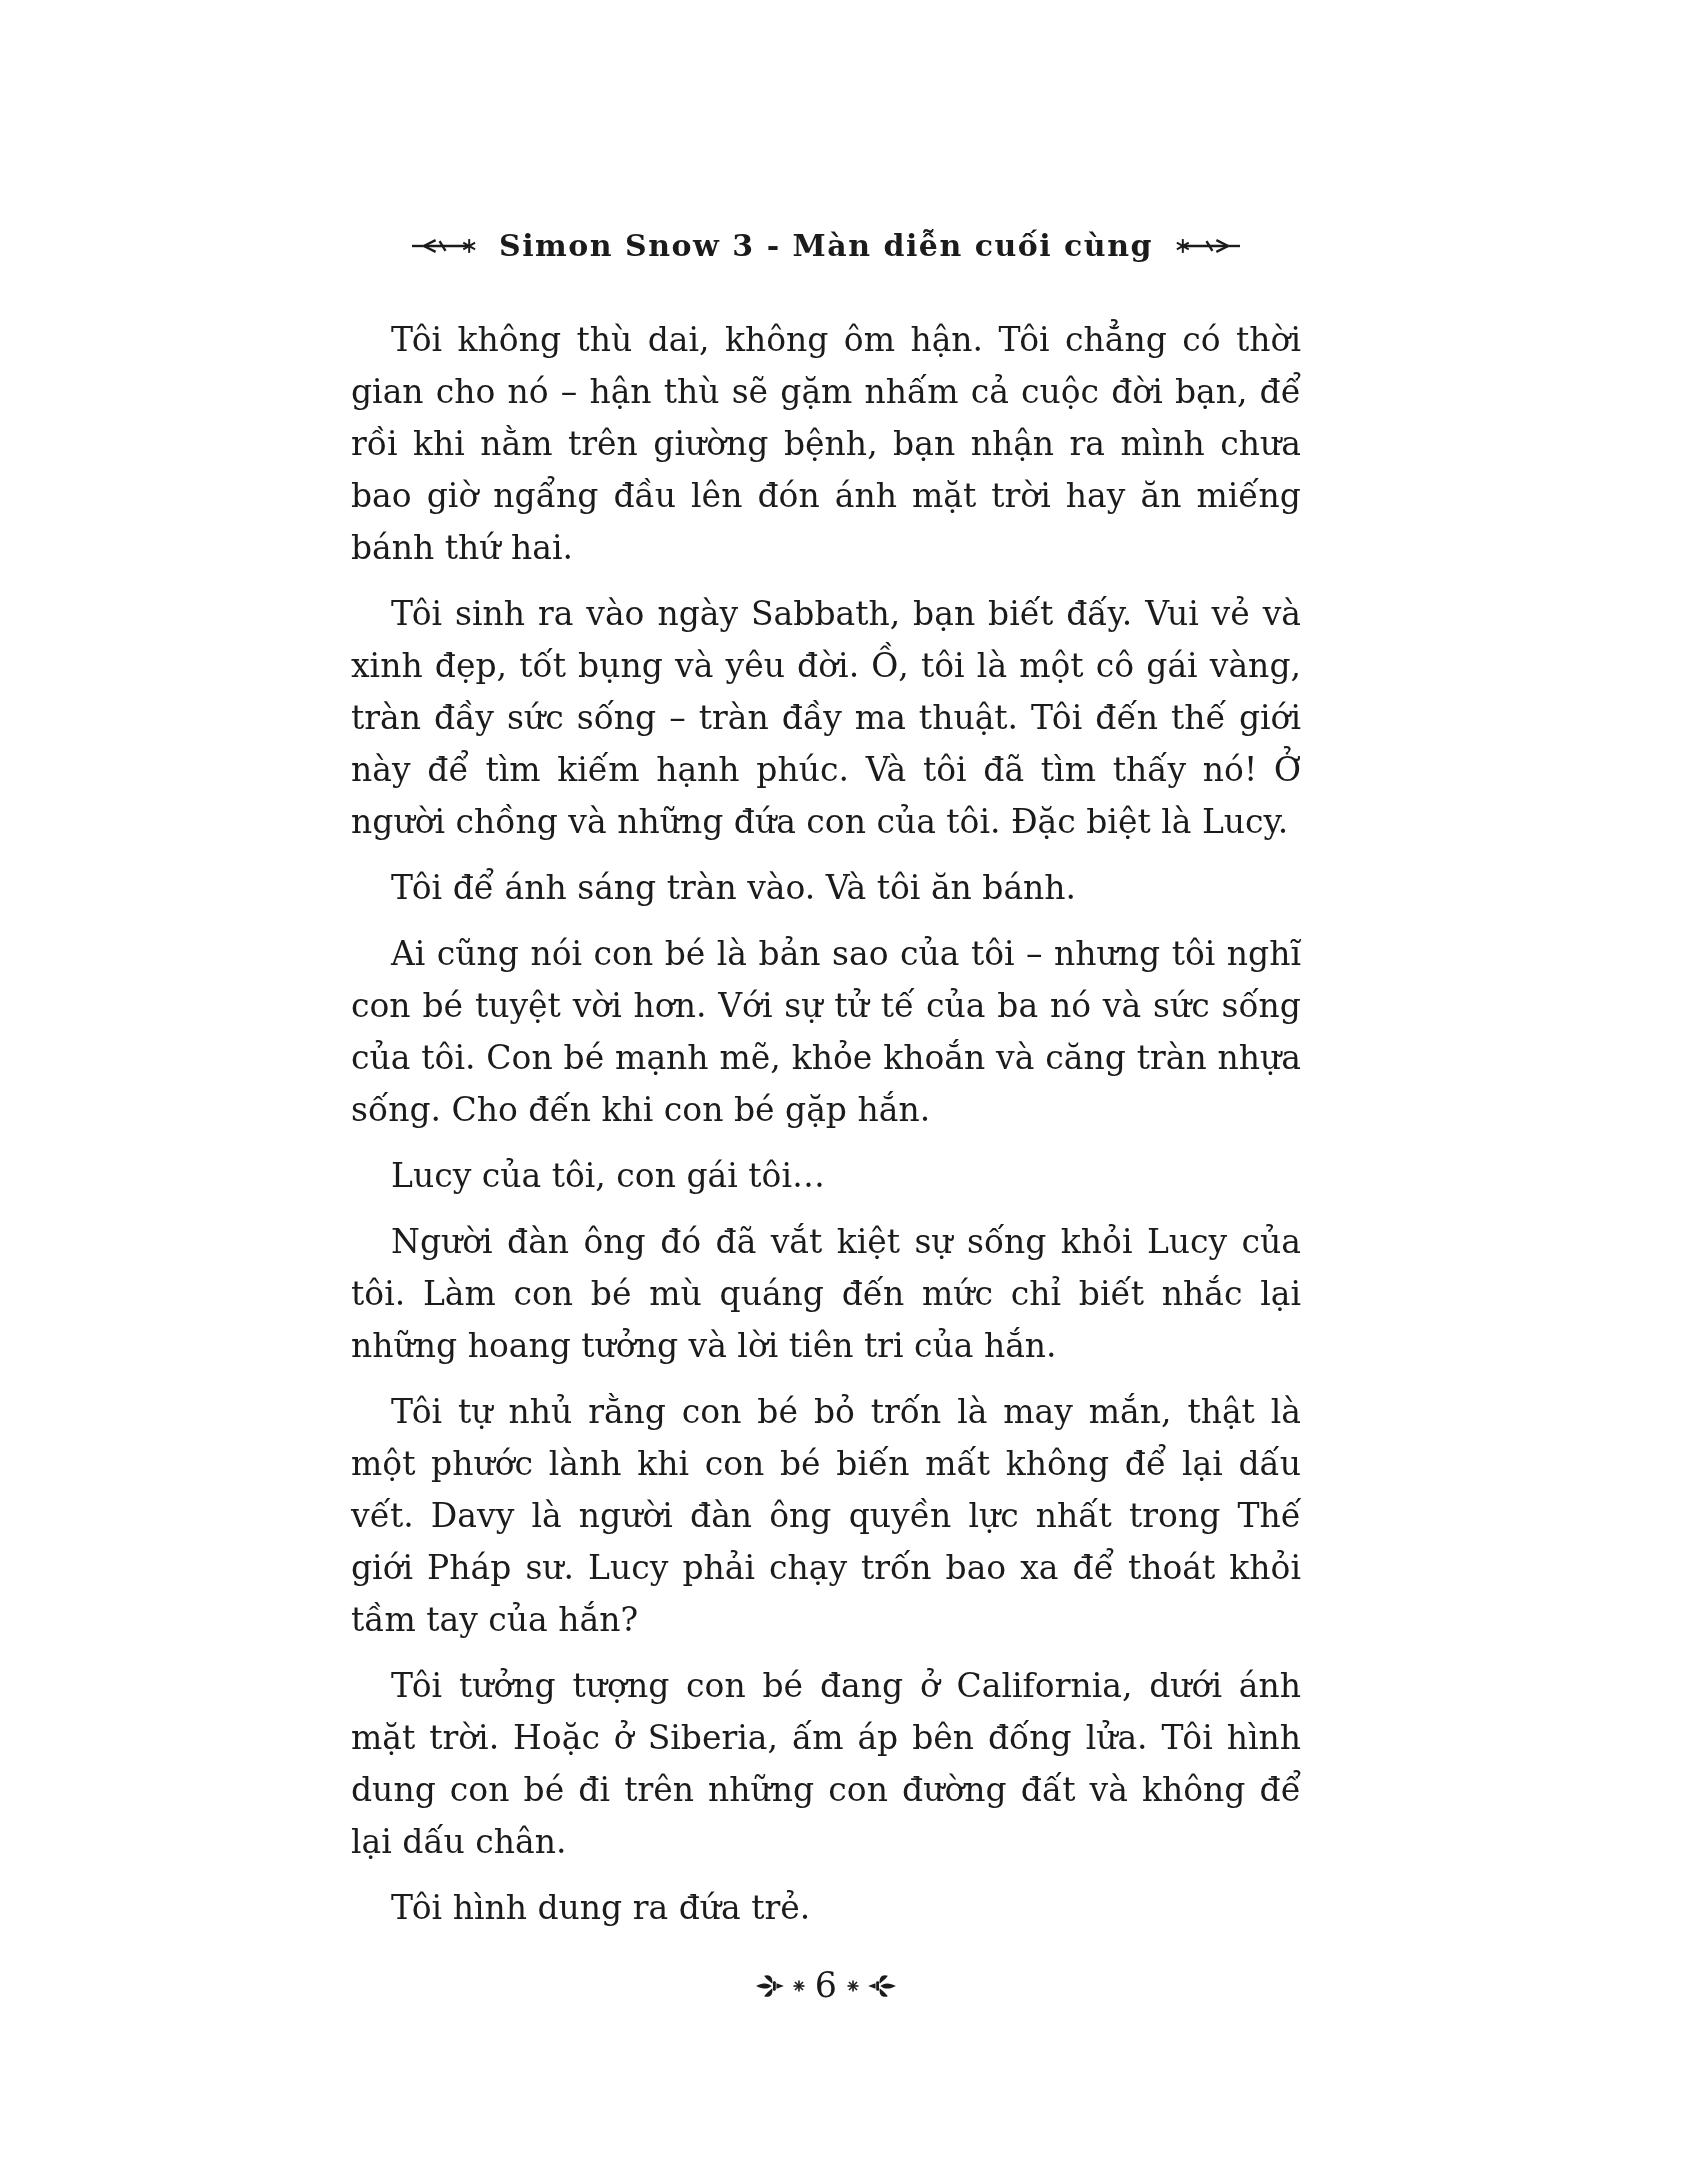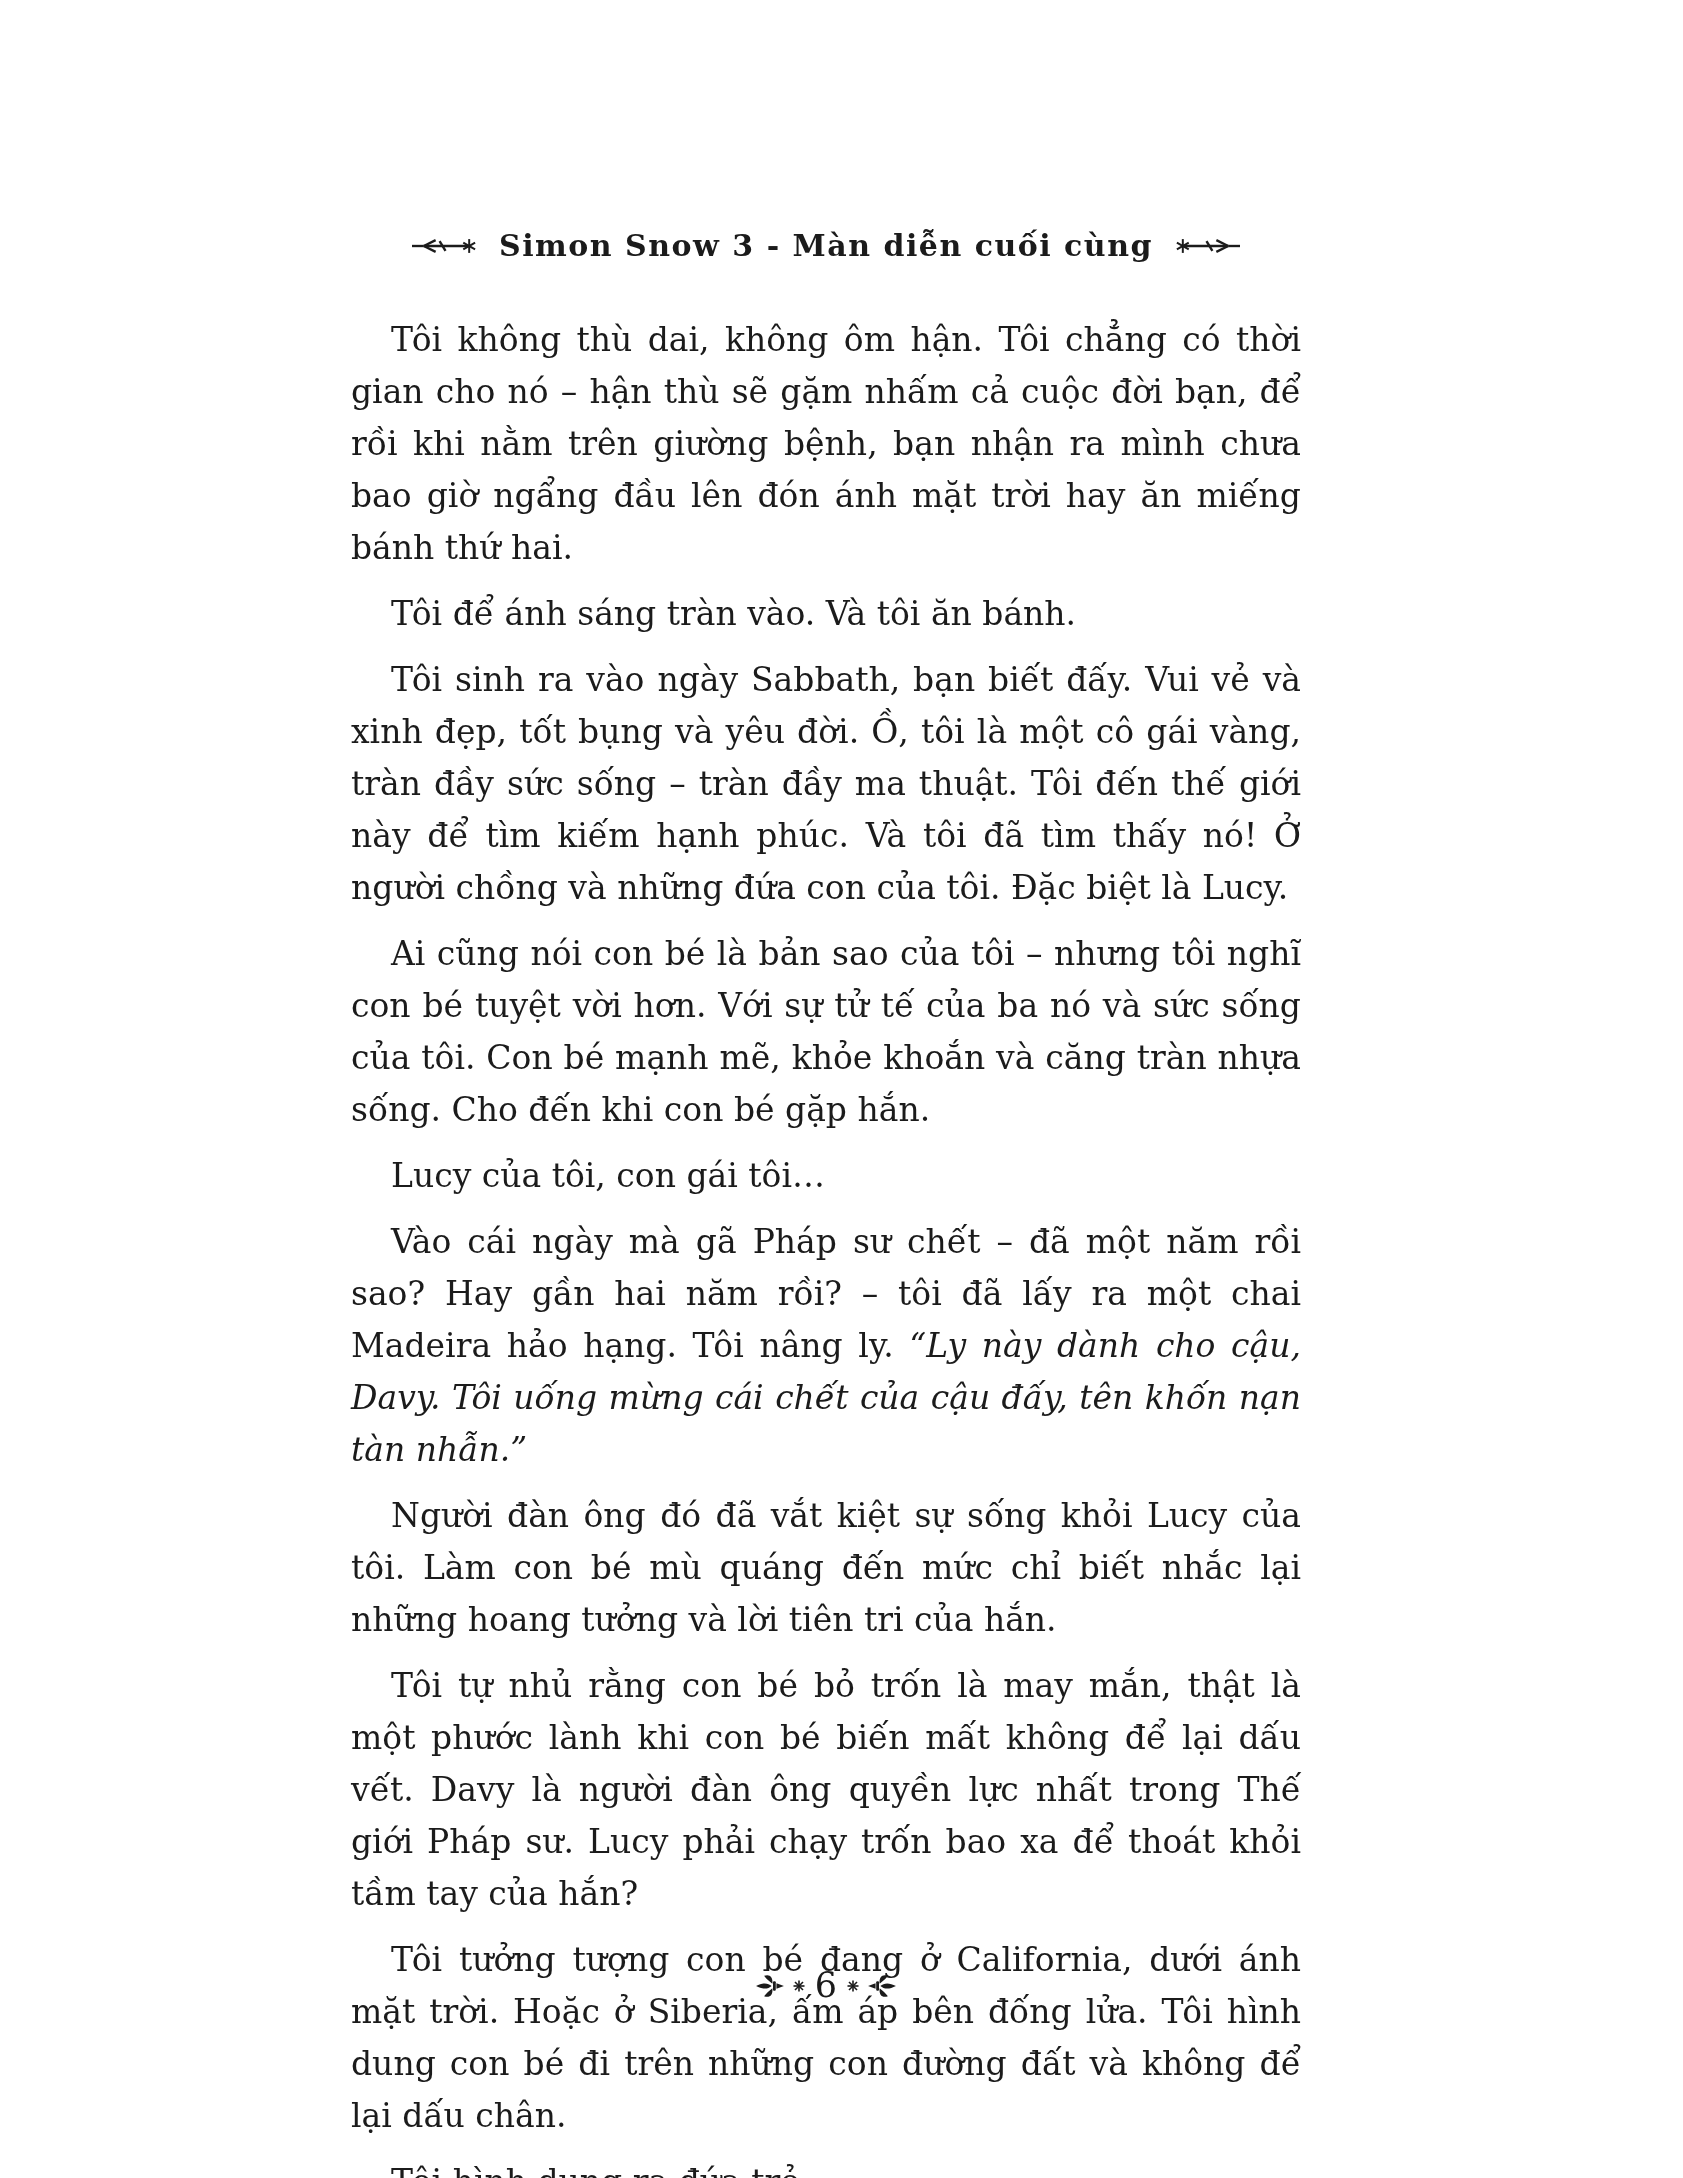--- a/index.html
+++ b/index.html
@@ -102,25 +102,24 @@
           <polyline points="60,9 48,15"></polyline>
           <line x1="60" y1="9" x2="72" y2="9"></line>
           <line x1="38" y1="4" x2="44" y2="14"></line>
         </g>
       </svg>
     </span>
   </header>
 
   <main class="body-text" id="paragraphs">
       <p class="para"><span>Tôi không thù dai, không ôm hận. Tôi chẳng có thời gian cho nó – hận thù sẽ gặm nhấm cả cuộc đời bạn, để rồi khi nằm trên giường bệnh, bạn nhận ra mình chưa bao giờ ngẩng đầu lên đón ánh mặt trời hay ăn miếng bánh thứ hai.</span></p>
+      <p class="para"><span>Tôi sinh ra vào ngày Sabbath, bạn biết đấy. Vui vẻ và xinh đẹp, tốt bụng và yêu đời. Ồ, tôi là một cô gái vàng, tràn đầy sức sống – tràn đầy ma thuật. Tôi đến thế giới này để tìm kiếm hạnh phúc. Và tôi đã tìm thấy nó! Ở người chồng và những đứa con của tôi. Đặc biệt là Lucy.</span></p>
       <p class="para"><span>Tôi để ánh sáng tràn vào. Và tôi ăn bánh.</span></p>
-      <p class="para"><span>Tôi sinh ra vào ngày Sabbath, bạn biết đấy. Vui vẻ và xinh đẹp, tốt bụng và yêu đời. Ồ, tôi là một cô gái vàng, tràn đầy sức sống – tràn đầy ma thuật. Tôi đến thế giới này để tìm kiếm hạnh phúc. Và tôi đã tìm thấy nó! Ở người chồng và những đứa con của tôi. Đặc biệt là Lucy.</span></p>
       <p class="para"><span>Ai cũng nói con bé là bản sao của tôi – nhưng tôi nghĩ con bé tuyệt vời hơn. Với sự tử tế của ba nó và sức sống của tôi. Con bé mạnh mẽ, khỏe khoắn và căng tràn nhựa sống. Cho đến khi con bé gặp hắn.</span></p>
       <p class="para"><span>Lucy của tôi, con gái tôi…</span></p>
-      <p class="para"><span>Vào cái ngày mà gã Pháp sư chết – đã một năm rồi sao? Hay gần hai năm rồi? – tôi đã lấy ra một chai Madeira hảo hạng. Tôi nâng ly. </span><span class="italic">“Ly này dành cho cậu, Davy. Tôi uống mừng cái chết của cậu đấy, tên khốn nạn tàn nhẫn.”</span></p>
       <p class="para"><span>Người đàn ông đó đã vắt kiệt sự sống khỏi Lucy của tôi. Làm con bé mù quáng đến mức chỉ biết nhắc lại những hoang tưởng và lời tiên tri của hắn.</span></p>
       <p class="para"><span>Tôi tự nhủ rằng con bé bỏ trốn là may mắn, thật là một phước lành khi con bé biến mất không để lại dấu vết. Davy là người đàn ông quyền lực nhất trong Thế giới Pháp sư. Lucy phải chạy trốn bao xa để thoát khỏi tầm tay của hắn?</span></p>
       <p class="para"><span>Tôi tưởng tượng con bé đang ở California, dưới ánh mặt trời. Hoặc ở Siberia, ấm áp bên đống lửa. Tôi hình dung con bé đi trên những con đường đất và không để lại dấu chân.</span></p>
       <p class="para"><span>Tôi hình dung ra đứa trẻ.</span></p>
     </main>
 
   <footer class="page-footer">
     <span class="fleur">
       <svg width="30" height="30" viewBox="0 0 28 28" style="transform: rotate(-90deg);" aria-hidden="true">
         <g fill="#1b1b1b">

